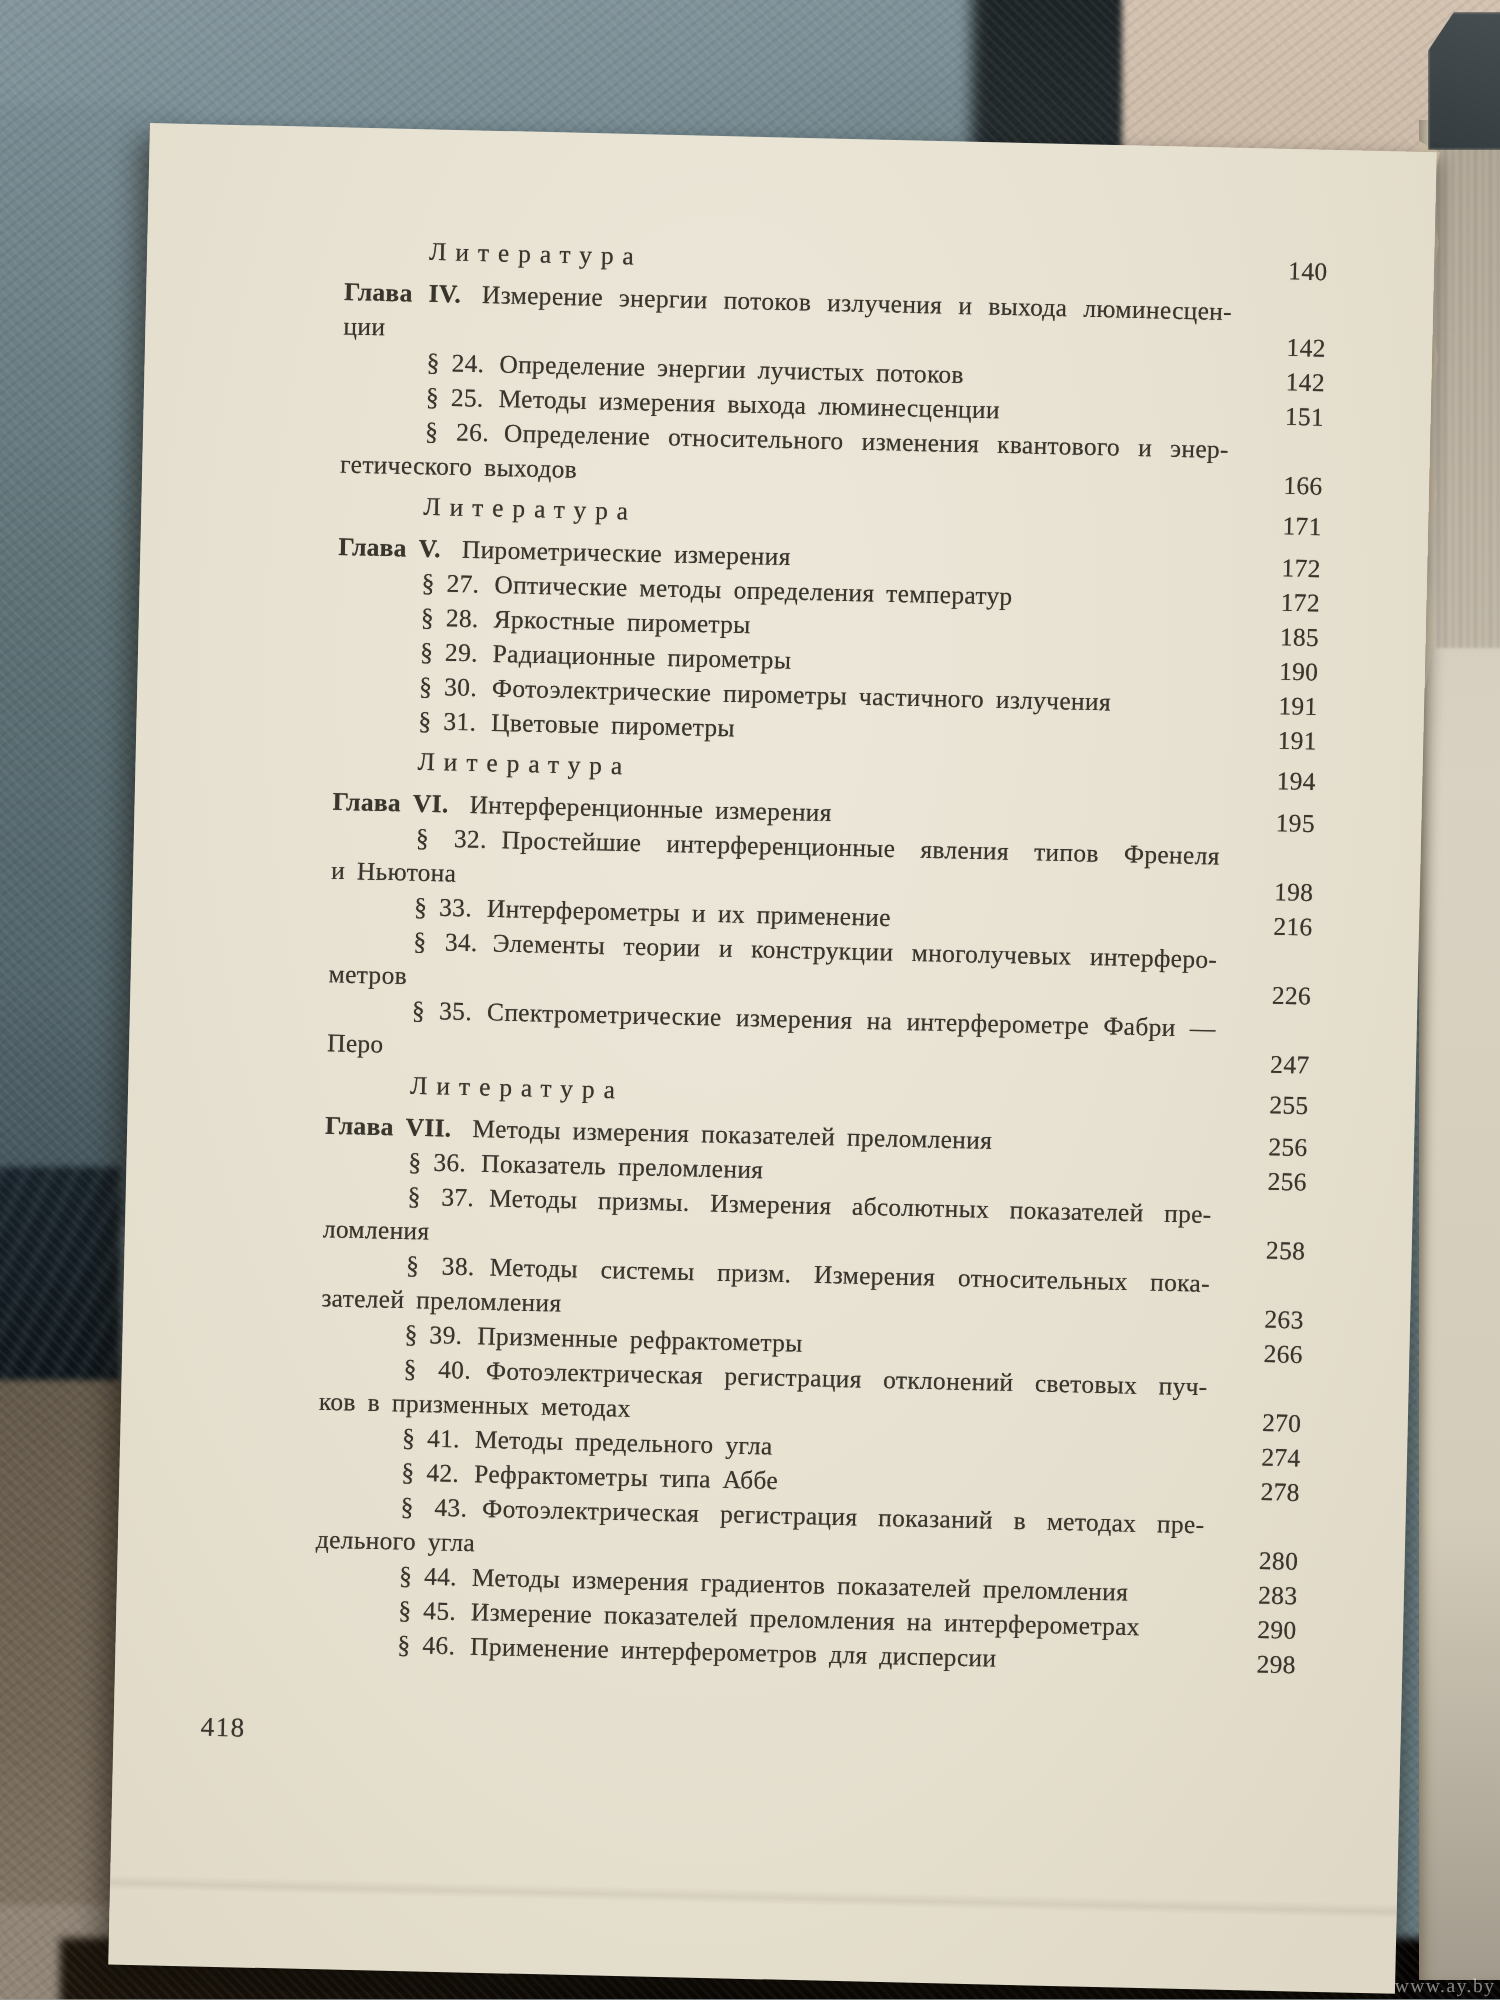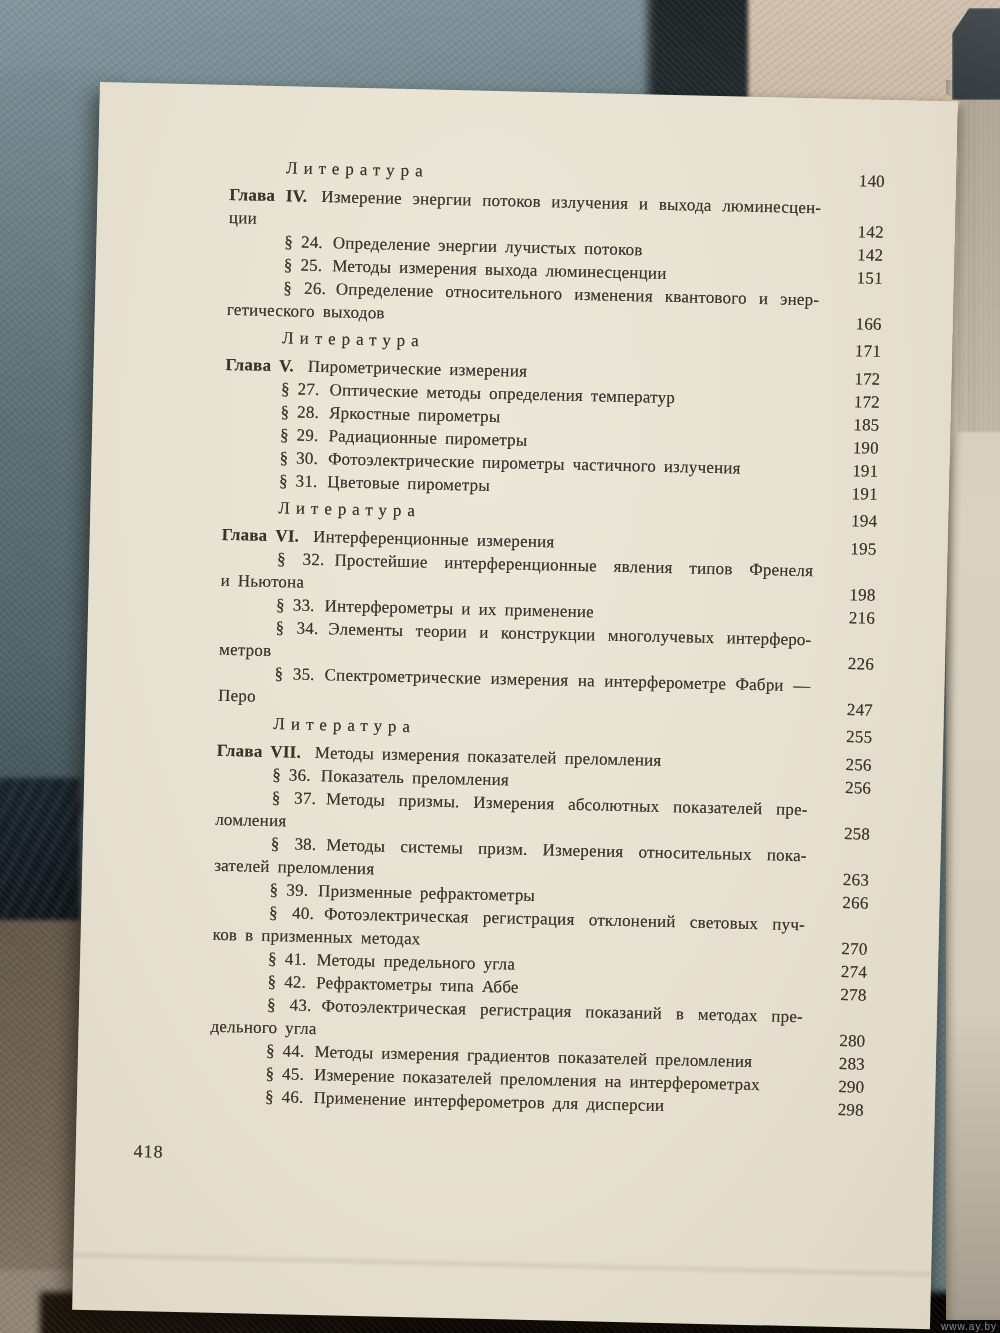--- a/index.html
+++ b/index.html
@@ -132,22 +132,22 @@
 
   .folio{
     position:absolute;left:58px;top:1058px;
     font-size:18px;color:#3a362d;letter-spacing:1px;
     text-shadow:0 0 0.5px rgba(57,53,44,0.65);
   }
 
   
   .watermark{
     position:absolute;right:3px;bottom:1px;
-    font-family:Liberation Sans, sans-serif;
-    font-size:10px;letter-spacing:1px;
+    font-family:Liberation Serif, serif;
+    font-size:13px;letter-spacing:1px;
     color:rgba(255,255,255,0.5);
   }
 </style>
 </head>
 <body>
 
 <div class="scene">
 
   <div class="carpet">
     <div class="bg-topleft"></div>

